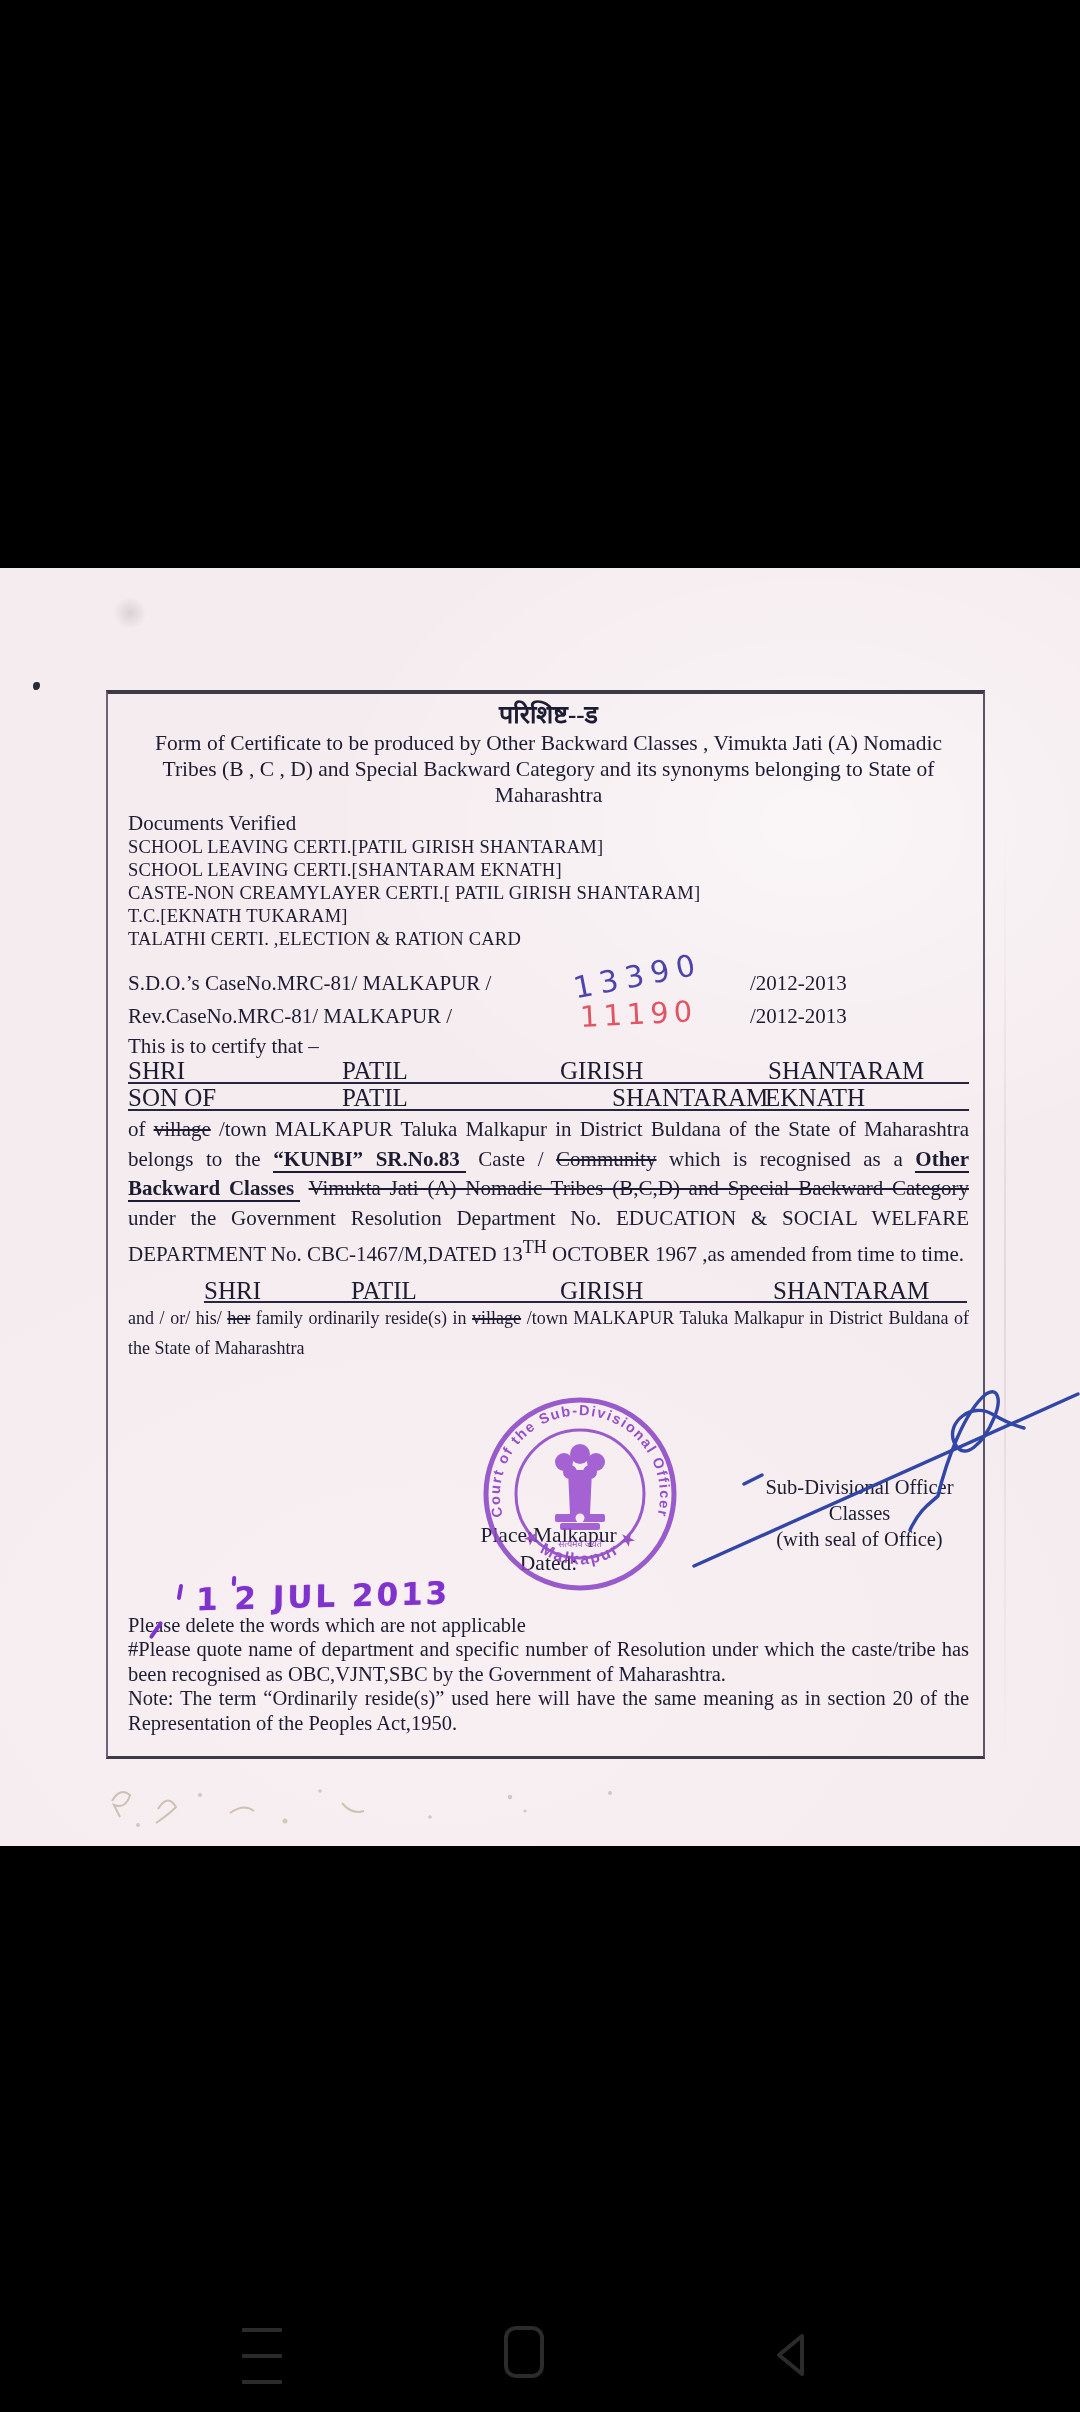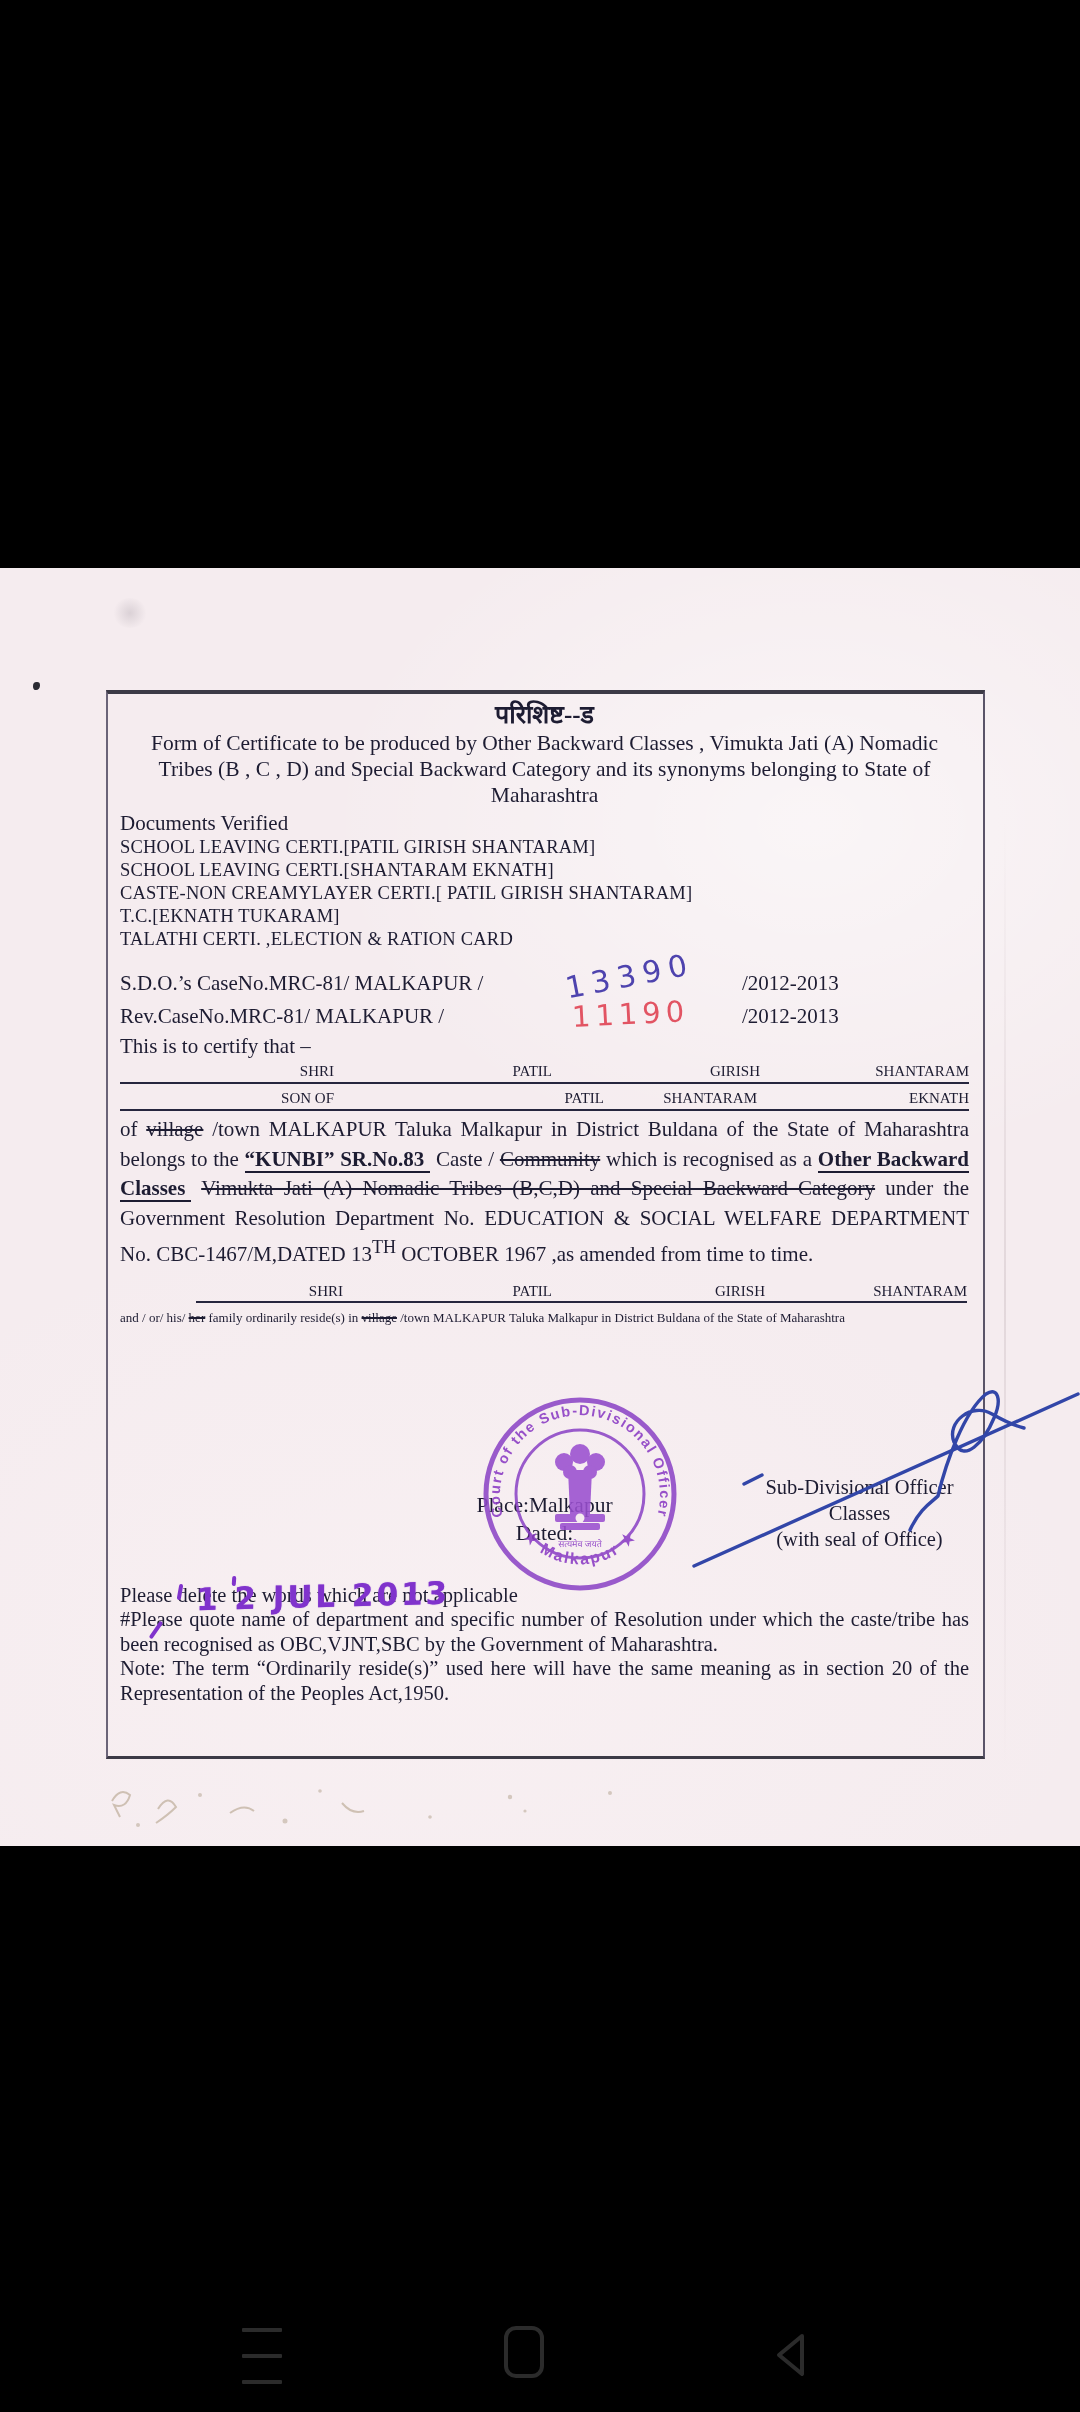--- a/index.html
+++ b/index.html
@@ -13,46 +13,46 @@
            #f5ecef;}
   .smudge{position:absolute;left:112px;top:30px;width:36px;height:30px;border-radius:50%;
           background:radial-gradient(circle at 50% 50%, rgba(150,140,150,.28), rgba(150,140,150,0) 70%);}
   .ink-dot{position:absolute;left:33px;top:114px;width:7px;height:8px;border-radius:50% 40% 55% 45%;
            background:#2b2b33;}
   .crease{position:absolute;left:1004px;top:250px;width:2px;height:950px;
           background:linear-gradient(180deg, rgba(190,175,180,0), rgba(190,175,180,.35), rgba(190,175,180,0));}
   
   .cert{position:absolute;left:106px;top:122px;width:879px;height:1069px;box-sizing:border-box;
         border-top:4px solid #3c3a46;border-left:2px solid #6b6478;border-right:2px solid #5a5468;
-        border-bottom:3px solid #3c3a46;padding:6px 14px 0 12px;color:#1d1c32;}
+        border-bottom:3px solid #3c3a46;padding:6px 14px 0 20px;color:#1d1c32;}
   .t-hi{height:30px;text-align:center;font-size:25px;line-height:30px;font-weight:bold;}
   .t-en{height:78px;text-align:center;font-size:21.5px;line-height:26px;padding:0 4px;}
   .docs-h{margin-top:2px;height:26px;font-size:21px;line-height:26px;}
   .doc-line{height:23px;font-size:18.5px;line-height:23px;letter-spacing:.2px;}
   .case-block{margin-top:16px;}
   .case-line{height:33px;font-size:21px;line-height:33px;display:flex;align-items:flex-start;gap:20px;}
   .case-label{width:412px;}
   .case-hw{width:158px;text-align:center;font-family:"DejaVu Sans",sans-serif;}
   .hw-blue{display:inline-block;color:#4e43ae;font-size:30px;letter-spacing:7px;
            transform:rotate(-11deg) translateY(-8px);}
   .hw-red{display:inline-block;color:#e25463;font-size:29px;letter-spacing:5px;
           transform:rotate(-3deg) translateY(-2px);}
   .case-suffix{flex:1;padding-left:12px;}
   .certify{height:27px;font-size:21px;line-height:27px;}
-  .cert-row{display:flex;font-size:15px;line-height:22px;border-bottom:2px solid #26263e;text-align:right;}
+  .cert-row{display:flex;font-size:25px;line-height:22px;border-bottom:2px solid #26263e;}
   .row-a{height:24px;box-sizing:border-box;}
   .row-b{height:27px;box-sizing:border-box;align-items:flex-end;}
   .row-a .c1,.row-b .c1{width:214px;}
   .row-a .c2{width:218px;} .row-a .c3{width:208px;}
   .row-b .c2{width:270px;} .row-b .c3{width:153px;}
   .row-c{margin:10px 2px 0 76px;height:23px;box-sizing:border-box;}
   .row-c .c1{width:147px;} .row-c .c2{width:209px;} .row-c .c3{width:213px;}
   .c4{flex:1;}
   .body1{margin:4px 0 0 0;font-size:21px;line-height:29.5px;text-align:justify;}
-  .body2{margin:0;font-size:13px;line-height:30px;text-align:justify;}
+  .body2{margin:0;font-size:18px;line-height:30px;text-align:justify;}
   .strike{text-decoration:line-through;text-decoration-thickness:2px;}
   .bu{font-weight:bold;border-bottom:2px solid #1d1c32;padding-right:6px;}
   sup{font-size:18px;}
   .stamp-zone{height:158px;}
   .place,.dated{height:28px;font-size:21.5px;line-height:28px;text-align:center;}
   .notes{margin-top:36px;}
   .note{margin:0;font-size:20.5px;line-height:24.5px;text-align:justify;}
   .note.first{text-align:left;}
   
   .seal-svg{position:absolute;left:478px;top:824px;width:204px;height:204px;opacity:.88;}

